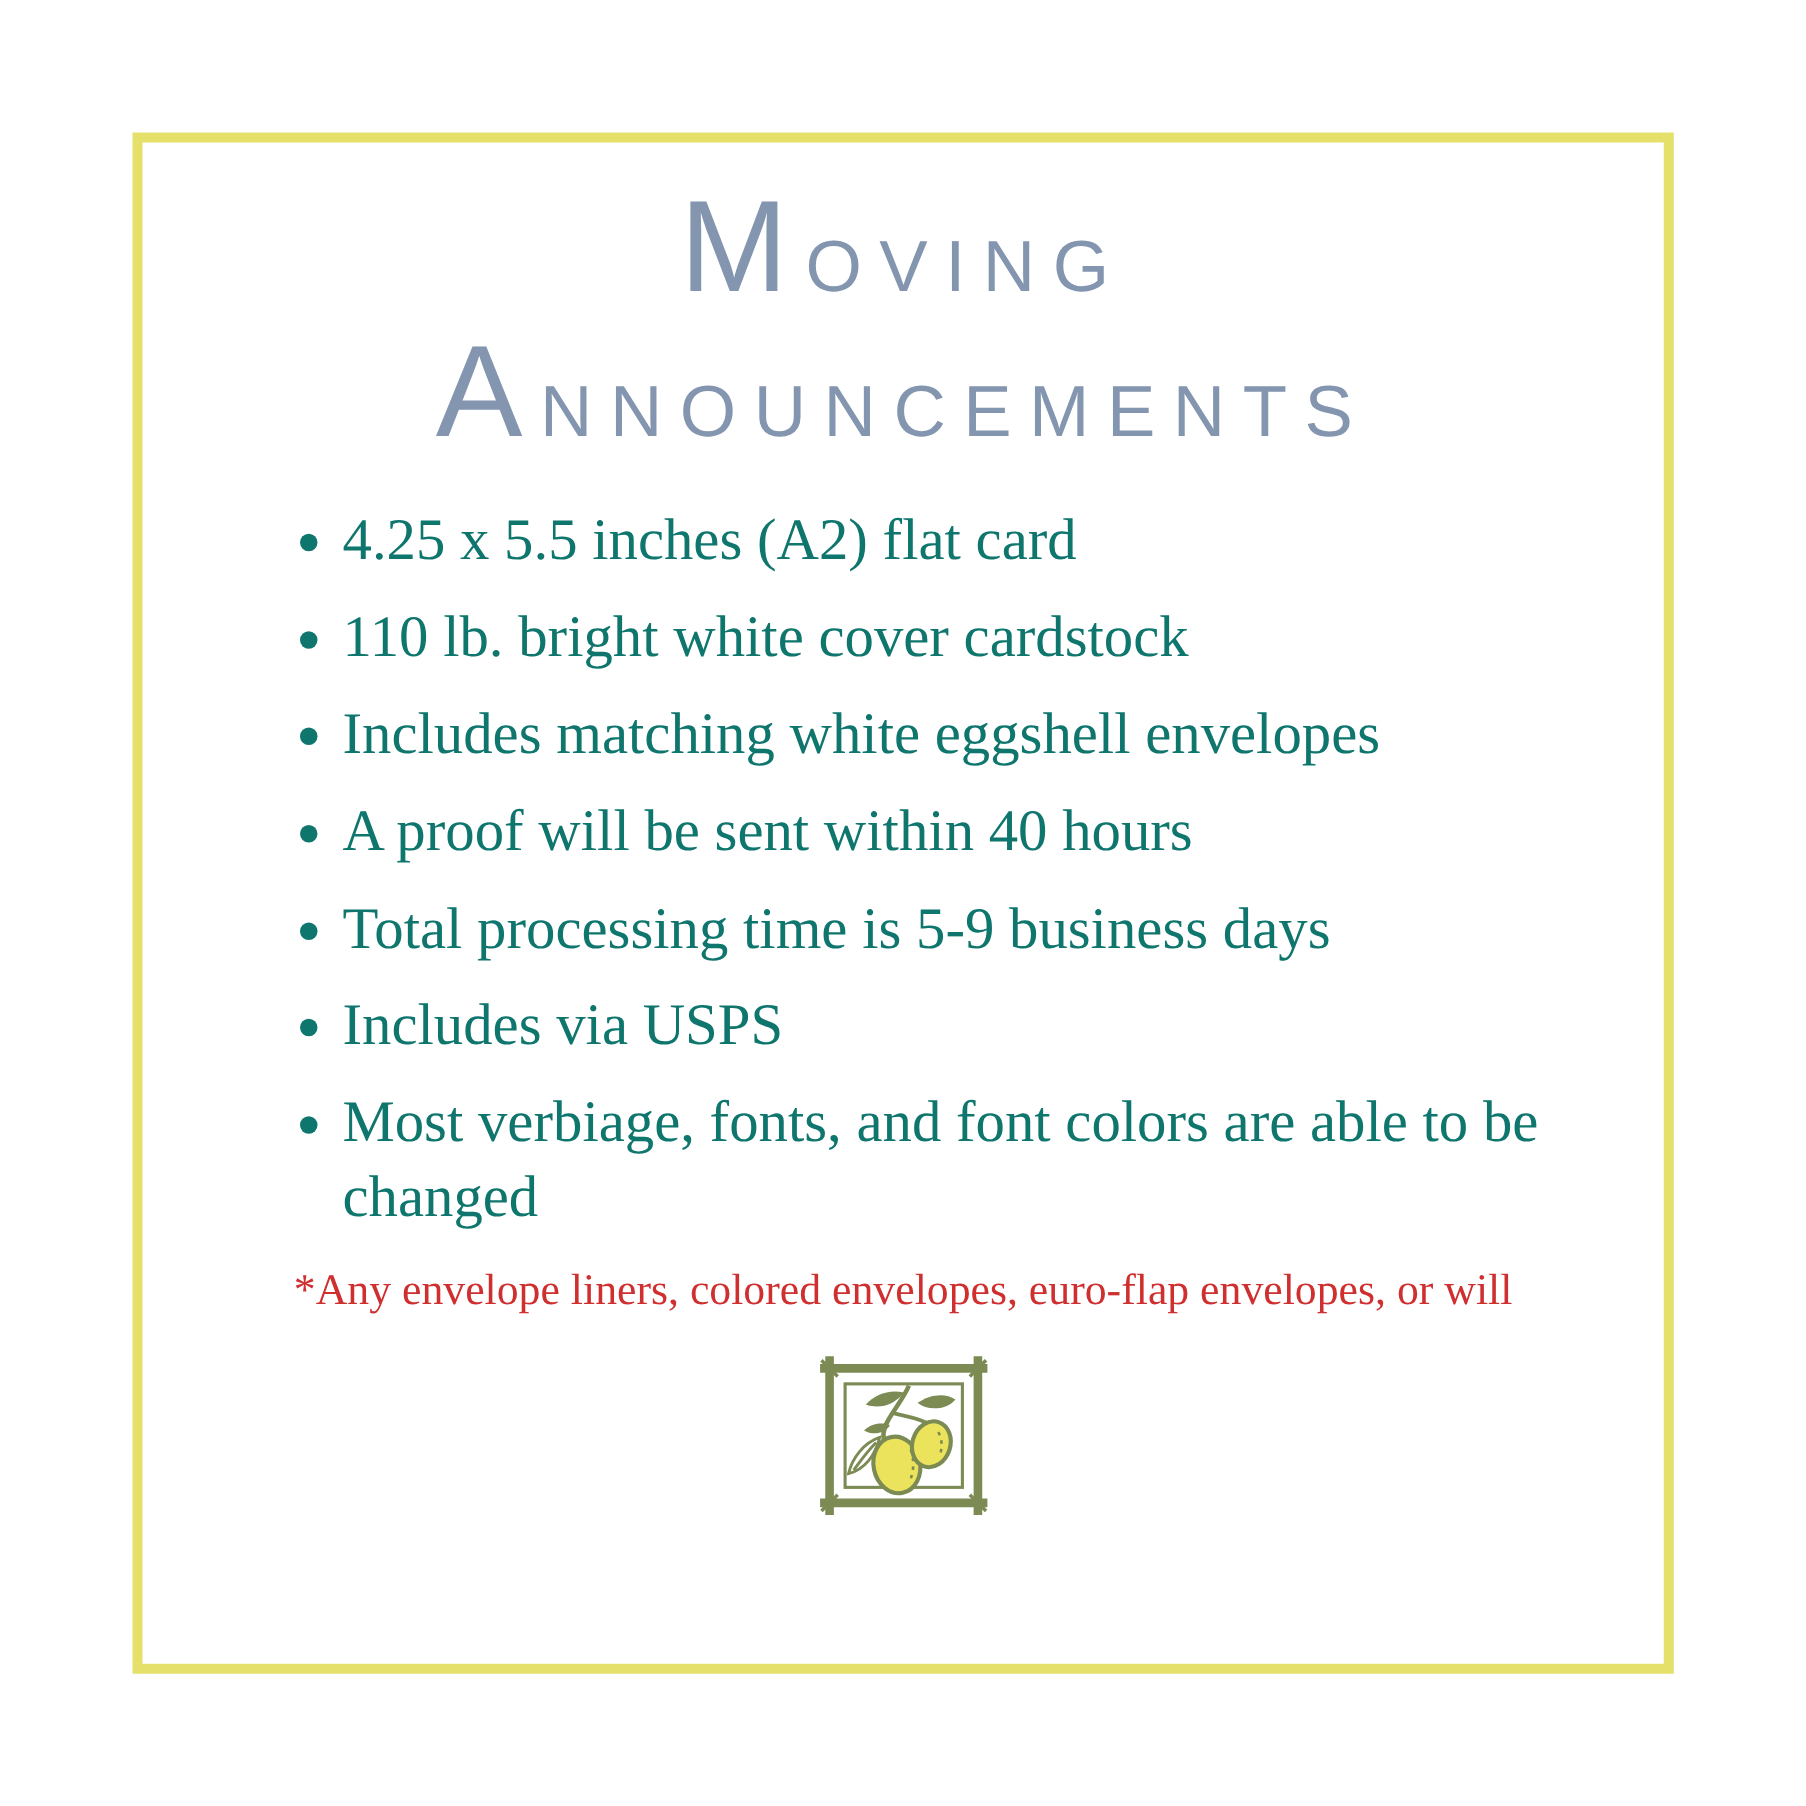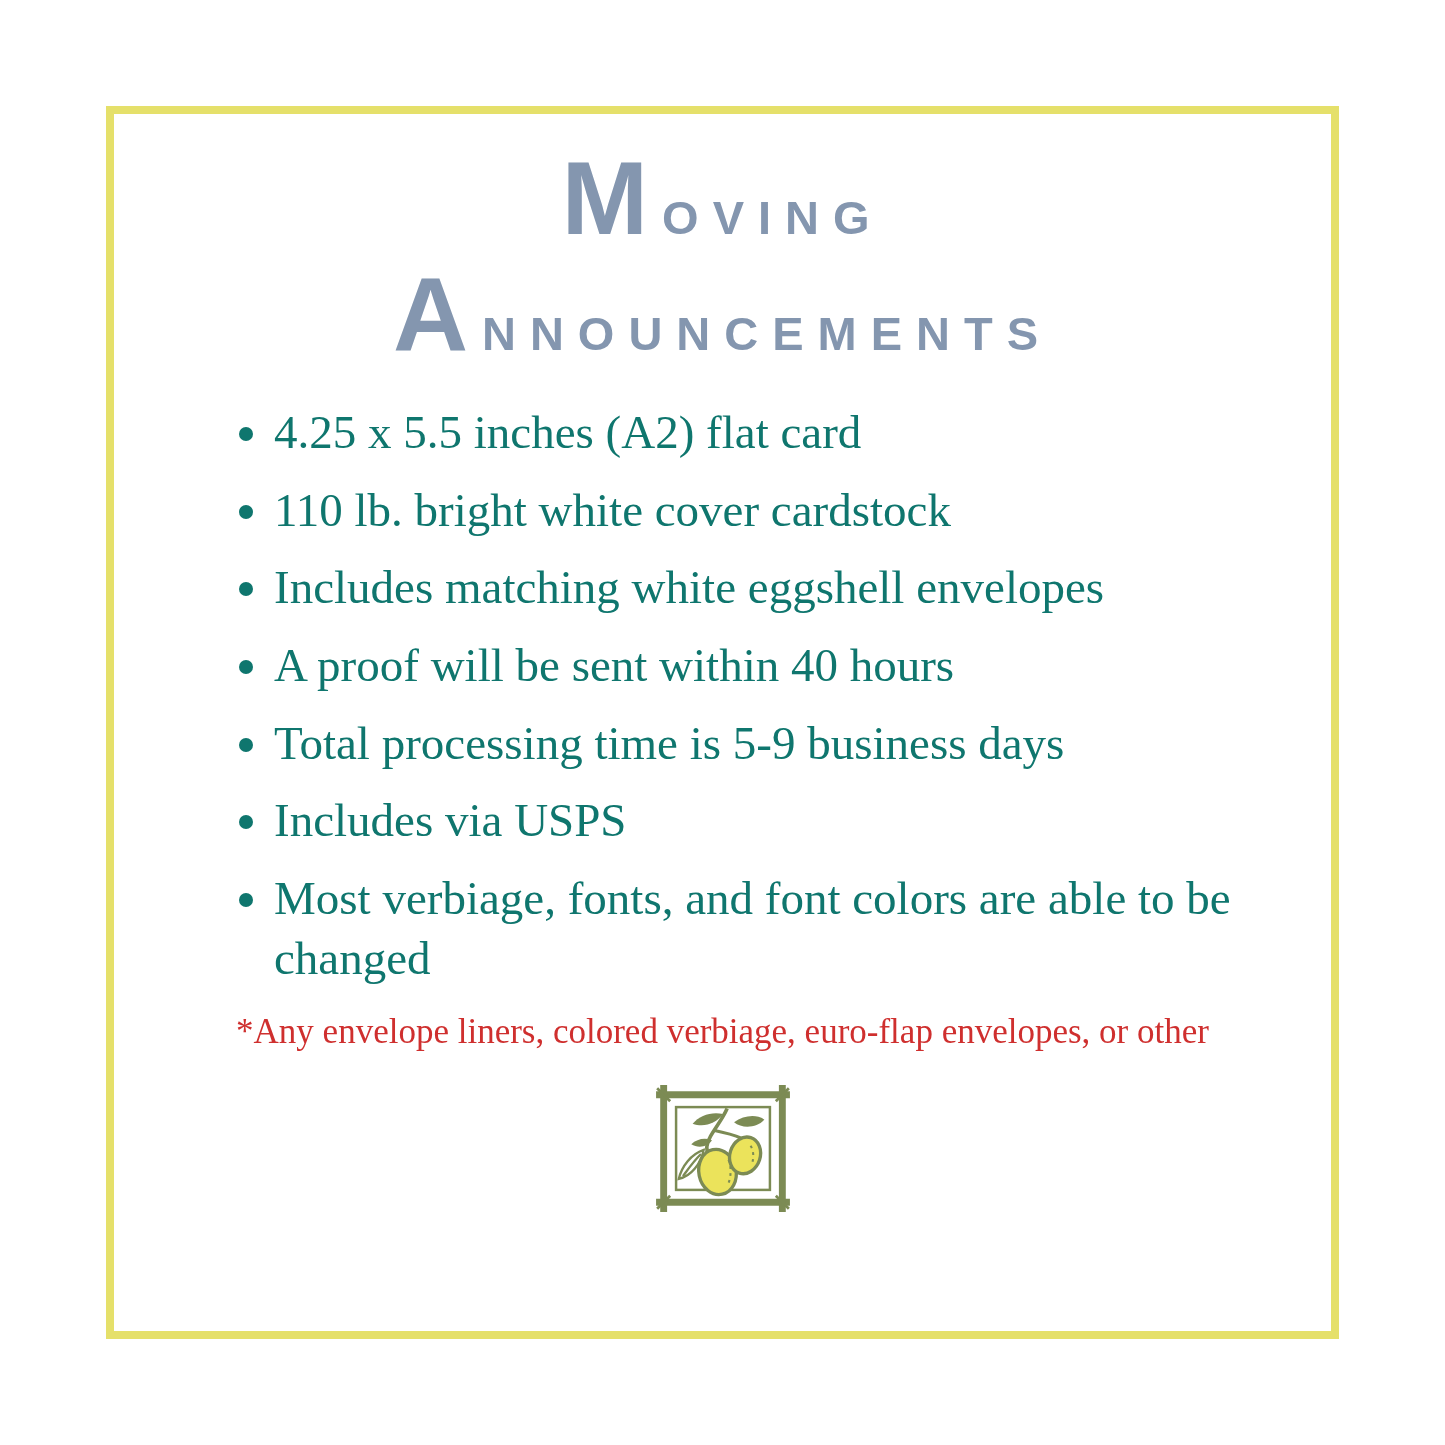--- a/index.html
+++ b/index.html
@@ -16,24 +16,24 @@
     border:8px solid #e5e06a;
     box-sizing:border-box;
     overflow:hidden;
     padding:14px 40px 0 40px;
   }
   .title-block{margin-top:12px;text-align:center;}
   .title-line{
     font-family:"Liberation Sans", sans-serif;
     color:#8496af;
     text-transform:uppercase;
-    font-size:47px;
+    font-size:58px;
     letter-spacing:14px;
     line-height:1.12;
-    font-weight:700;
+    font-weight:400;
   }
   .title-line::first-letter{
     font-size:104px;
   }
   ul.details{
     margin:30px 0 0 0;
     padding:0 20px 0 120px;
     list-style:disc outside;
     color:#0f766e;
     font-size:47px;
@@ -71,21 +71,21 @@
       <li>4.25 x 5.5 inches (A2) flat card</li>
       <li>110 lb. bright white cover cardstock</li>
       <li>Includes matching white eggshell envelopes</li>
       <li>A proof will be sent within 40 hours</li>
       <li>Total processing time is 5-9 business days</li>
       <li>Includes via USPS</li>
       <li>Most verbiage, fonts, and font colors are able to be changed</li>
     </ul>
 
     <div class="disclaimer">
-      <div>*Any envelope liners, colored verbiage, euro-flap envelopes, or other</div>
+      <div>*Any envelope liners, colored envelopes, euro-flap envelopes, or will</div>
     </div>
 
     <div class="logo-wrap">
       <svg width="138" height="127" viewBox="0 0 100 92" aria-hidden="true">
 
         <g fill="none" stroke="#7c8b54" stroke-linecap="square">
           <path d="M4 7 H96" stroke-width="5"></path>
           <path d="M4 85 H96" stroke-width="5"></path>
           <path d="M7 2 V90" stroke-width="5"></path>
           <path d="M93 2 V90" stroke-width="5"></path>

